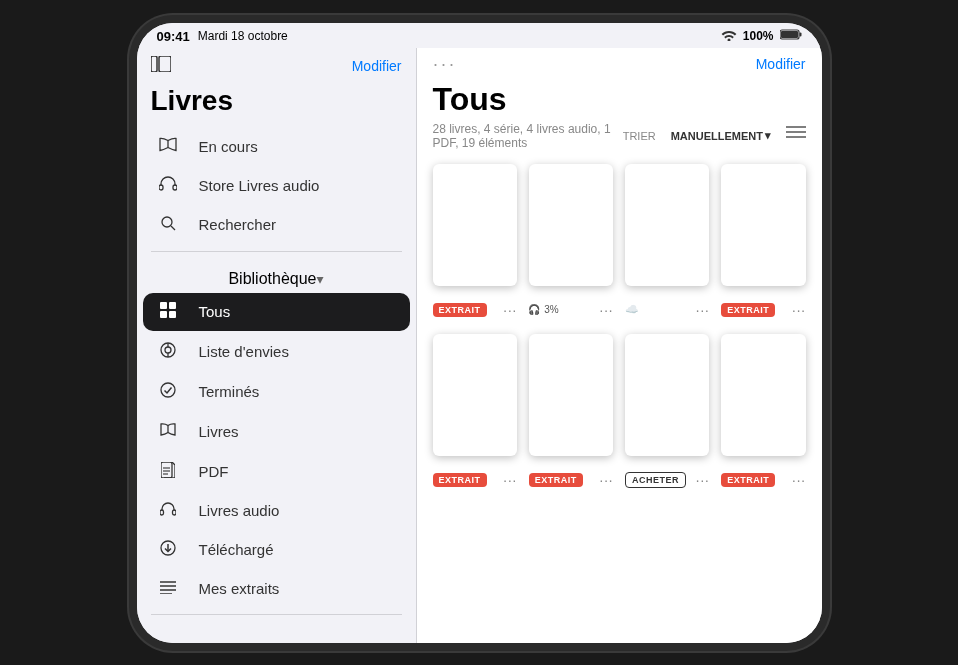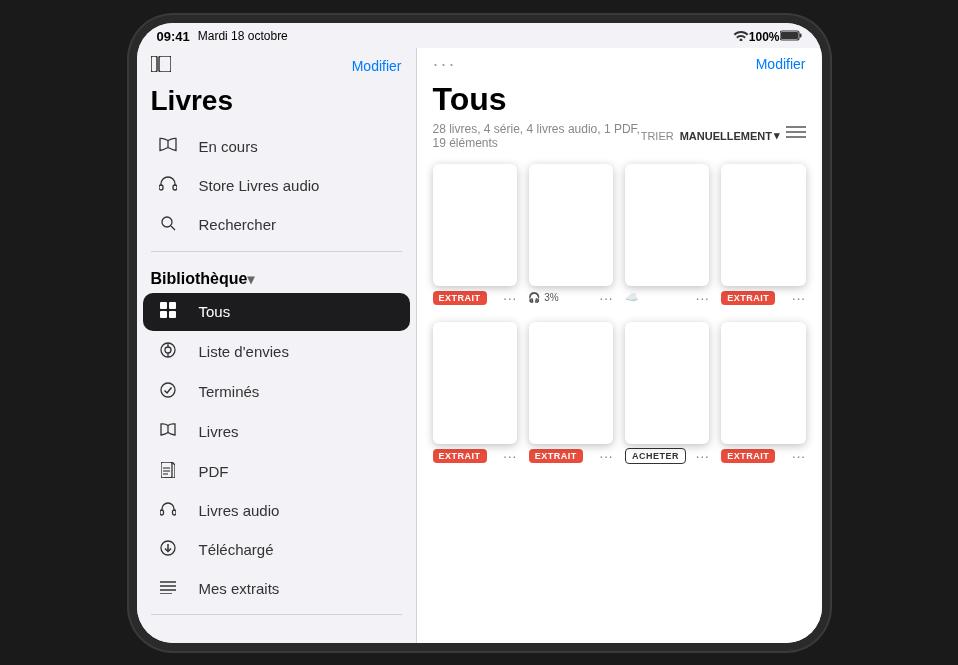--- a/index.html
+++ b/index.html
@@ -27,21 +27,21 @@
     .status-bar {
       background: #f2f2f7;
       display: flex;
       justify-content: space-between;
       align-items: center;
       padding: 6px 20px 4px 20px;
       font-size: 12px;
       font-weight: 600;
     }
     .status-time { font-weight: 700; font-size: 13px; }
-    .status-right { display: flex; align-items: flex-end; font-size: 12px; }
+    .status-right { display: flex; align-items: center; gap: 6px; font-size: 12px; }
     .main-content {
       display: flex;
       flex: 1;
       overflow: hidden;
     }
     
     .sidebar {
       width: 280px;
       background: #f2f2f7;
       border-right: 1px solid #d1d1d6;
@@ -82,25 +82,25 @@
       margin: 1px 6px;
     }
     .sidebar-nav-item.active {
       background: #1c1c1e;
       color: #fff;
       border-radius: 10px;
     }
     .sidebar-nav-icon { font-size: 16px; width: 22px; text-align: center; }
     .sidebar-section-header {
       display: flex;
-      justify-content: flex-start;
+      justify-content: center;
       align-items: center;
       padding: 12px 14px 4px 14px;
       font-size: 16px;
-      font-weight: 700;
+      font-weight: 400;
       color: #000;
       cursor: pointer;
     }
     .sidebar-section-header .chevron { font-size: 14px; color: #666; }
     .divider { height: 1px; background: #d1d1d6; margin: 6px 14px; }
     
     .content-area {
       flex: 1;
       background: #fff;
       display: flex;
@@ -131,21 +131,21 @@
       font-size: 12px;
       color: #888;
       padding: 0 16px 6px 16px;
       display: flex;
       justify-content: space-between;
       align-items: center;
     }
     .sort-area {
       display: flex;
       align-items: center;
-      gap: 6px;
+      gap: 15px;
     }
     .sort-label { font-size: 11px; color: #888; }
     .sort-btn {
       display: flex;
       align-items: center;
       gap: 2px;
       font-size: 11px;
       font-weight: 600;
       color: #333;
       background: none;
@@ -160,21 +160,21 @@
       padding: 8px 16px;
       display: grid;
       grid-template-columns: repeat(4, 1fr);
       gap: 16px 12px;
       align-content: start;
     }
     .book-item {
       display: flex;
       flex-direction: column;
       align-items: flex-start;
-      gap: 4px;
+      gap: 16px;
     }
     .book-cover-wrap {
       position: relative;
       width: 100%;
       padding-bottom: 145%;
       border-radius: 6px;
       overflow: hidden;
       box-shadow: 0 2px 8px rgba(0,0,0,0.25);
     }
     .book-cover {

